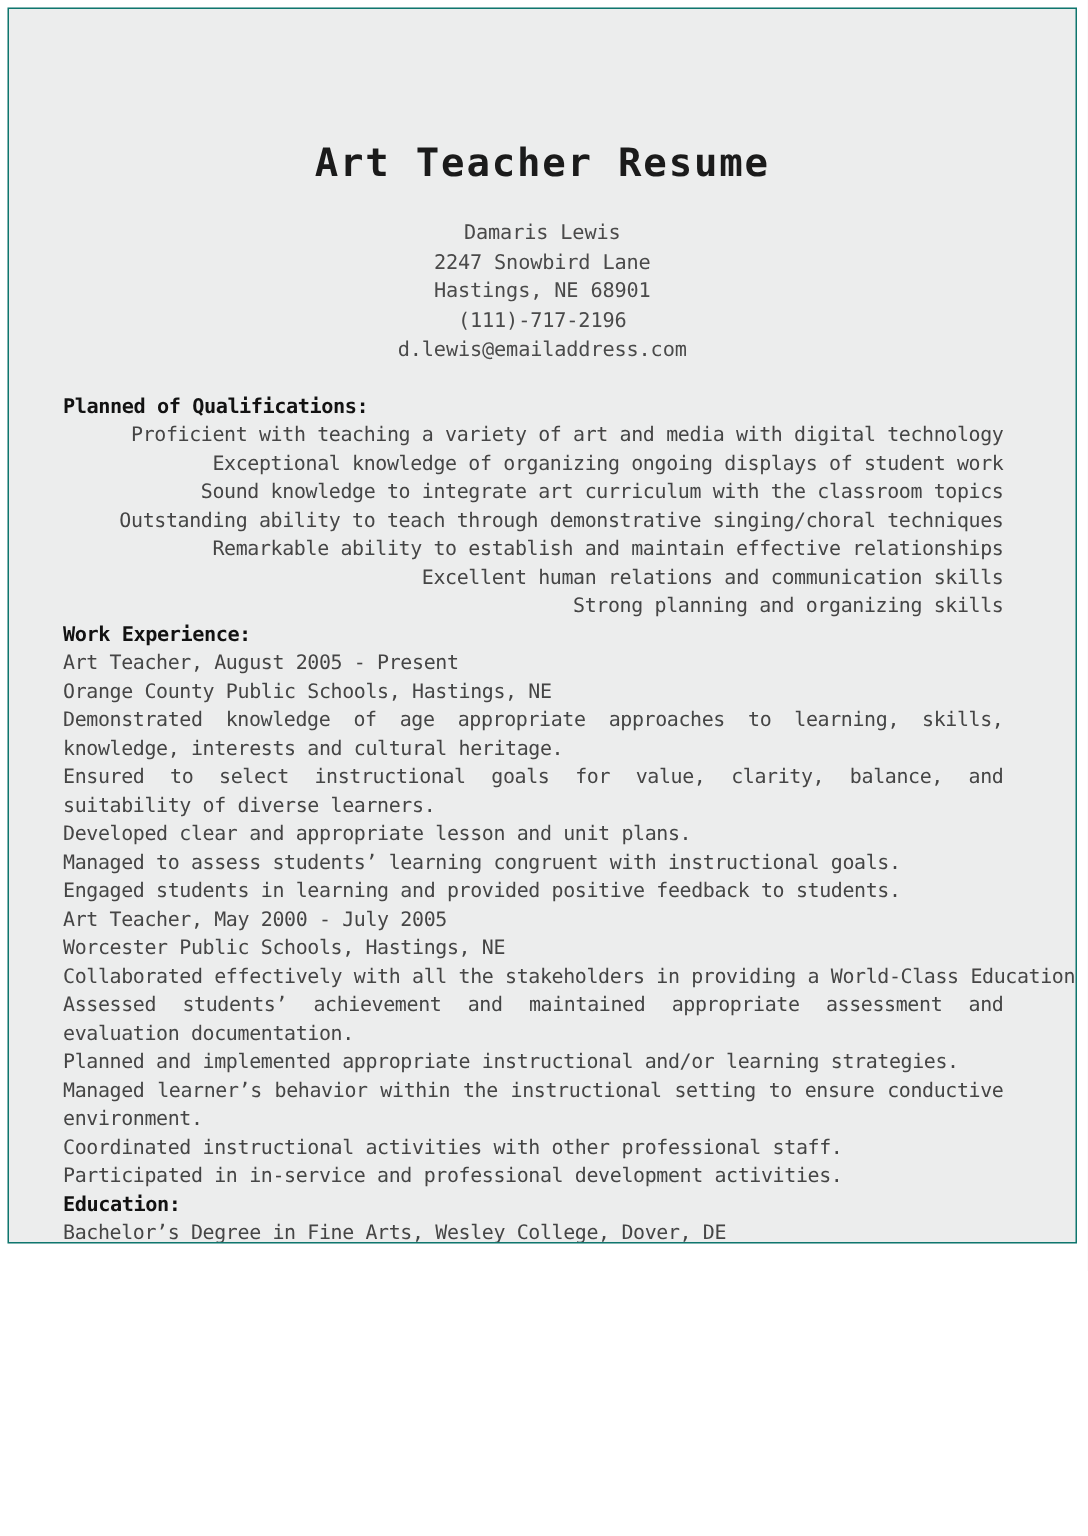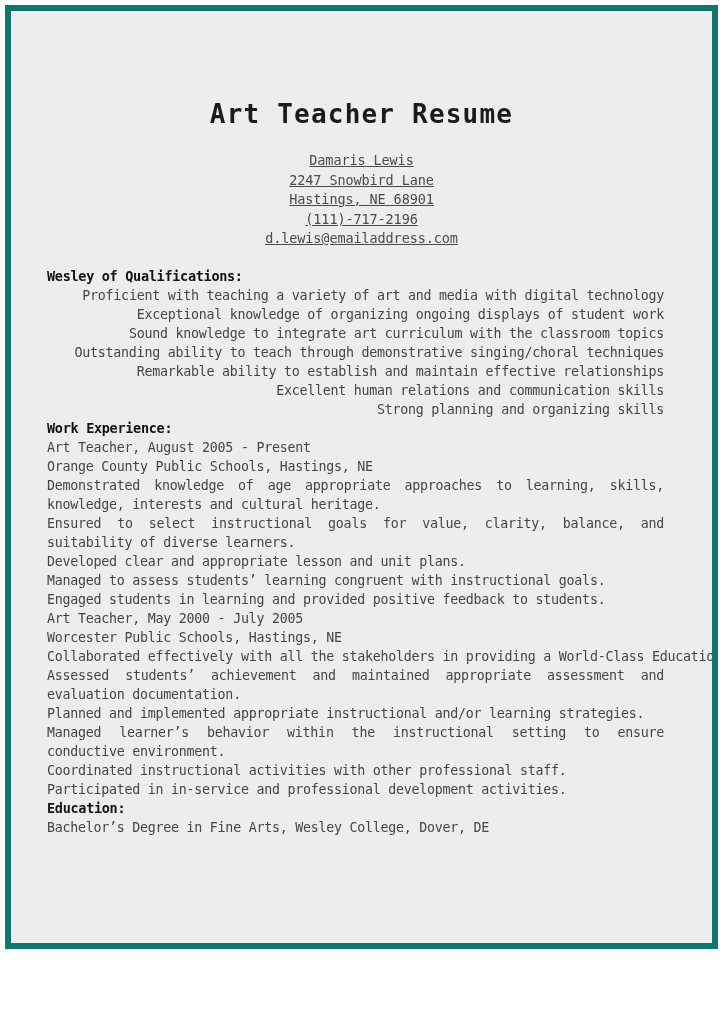--- a/index.html
+++ b/index.html
@@ -12,23 +12,23 @@
     height: 1024px;
     overflow: hidden;
     font-family: "DejaVu Sans Mono", "Liberation Mono", monospace;
   }
 
   .page {
     position: absolute;
     left: 5px;
     top: 5px;
     width: 713px;
-    height: 944px;
+    height: 824px;
     background: #eceded;
-    border: 6px solid #0f766e;
+    border: 1px solid #0f766e;
     box-sizing: border-box;
     overflow: hidden;
   }
 
   .sheet {
     position: absolute;
     left: 0;
     top: 0;
     right: 0;
     bottom: 0;
@@ -52,21 +52,20 @@
     text-align: center;
     margin-top: 23px;
   }
   .contact-line {
     font-family: "DejaVu Sans Mono", "Liberation Mono", monospace;
     font-size: 13.5px;
     color: #4a4a4a;
     line-height: 19.5px;
     letter-spacing: -0.1px;
     white-space: nowrap;
-    text-decoration: underline;
   }
 
   
   .body-wrap {
     margin: 0;
     padding: 18px 48px 0 36px;
   }
 
   .section-heading {
     font-family: "DejaVu Sans Mono", "Liberation Mono", monospace;
@@ -145,21 +144,21 @@
       <div class="contact-line">Damaris Lewis</div>
       <div class="contact-line">2247 Snowbird Lane</div>
       <div class="contact-line">Hastings, NE 68901</div>
       <div class="contact-line">(111)-717-2196</div>
       <div class="contact-line">d.lewis@emailaddress.com</div>
     </div>
 
     <div class="body-wrap">
 
 
-      <div class="section-heading">Wesley of Qualifications:</div>
+      <div class="section-heading">Planned of Qualifications:</div>
 
       <ul class="list">
         <li>Proficient with teaching a variety of art and media with digital technology</li>
         <li>Exceptional knowledge of organizing ongoing displays of student work</li>
         <li>Sound knowledge to integrate art curriculum with the classroom topics</li>
         <li>Outstanding ability to teach through demonstrative singing/choral techniques</li>
         <li>Remarkable ability to establish and maintain effective relationships</li>
         <li>Excellent human relations and communication skills</li>
         <li>Strong planning and organizing skills</li>
       </ul>

